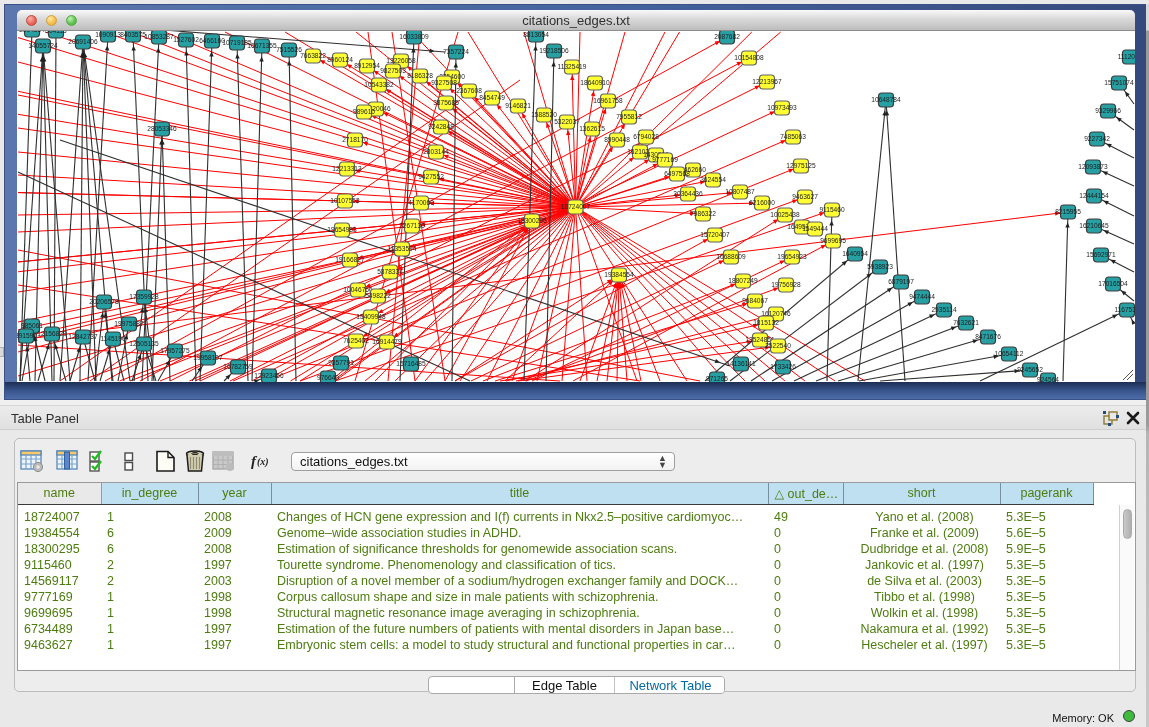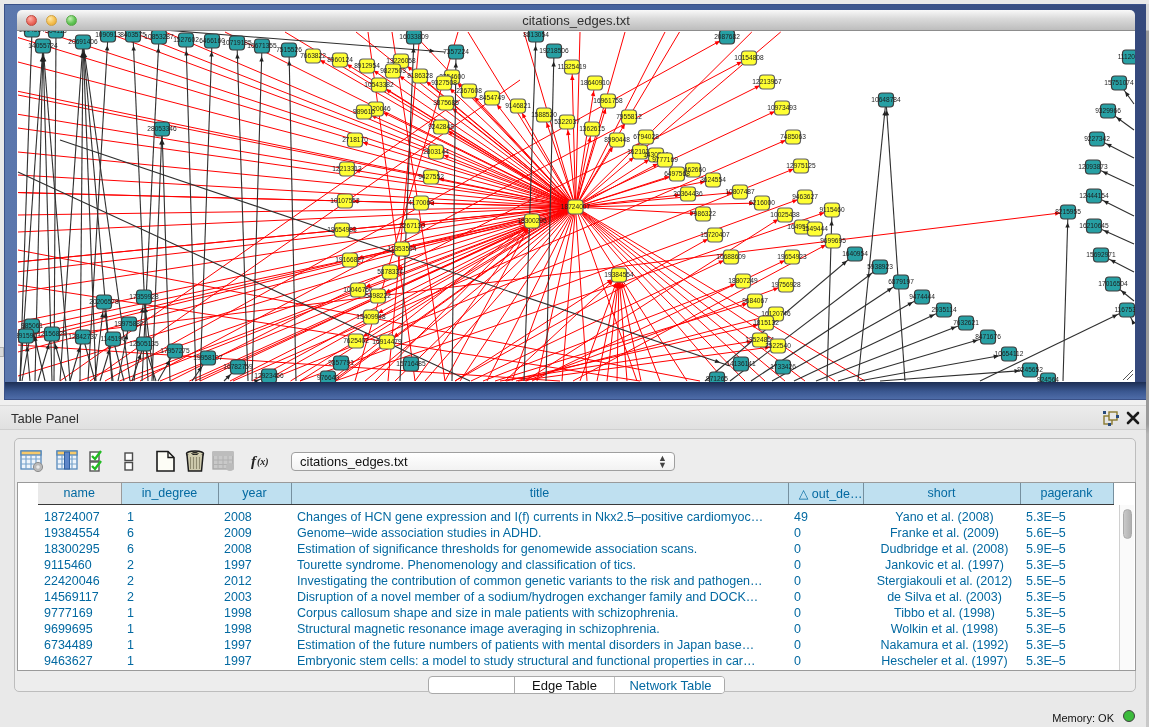--- a/index.html
+++ b/index.html
@@ -12,21 +12,21 @@
 #title-text{position:absolute;left:0;right:0;top:3px;text-align:center;font-size:13px;color:#303030;}
 #canvas{position:absolute;left:17px;top:31px;width:1118px;height:351px;background:#ffffff;overflow:hidden;}
 
 #tp-gap{position:absolute;left:0;top:400px;width:1149px;height:5px;background:#f0f0f0;}
 #tp-head{position:absolute;left:0;top:405px;width:1149px;height:25px;background:linear-gradient(#ececec,#e0e0e0);border-top:1px solid #d6d6d6;border-bottom:1px solid #cfcfcf;}
 #tp-head .t{position:absolute;left:11px;top:5px;font-size:13px;color:#2e2e2e;}
 #panel{position:absolute;left:14px;top:438px;width:1122px;height:254px;background:#ededed;border:1px solid #bdbdbd;border-radius:5px;}
 #combo{position:absolute;left:291px;top:452px;width:384px;height:19px;background:linear-gradient(#ffffff,#f2f2f2);border:1px solid #9f9f9f;border-radius:4px;font-size:13px;color:#111;padding:1px 0 0 8px;}
 #combo .ar{position:absolute;right:7px;top:2px;font-size:9px;color:#444;line-height:7px;}
 #tablewrap{position:absolute;left:17px;top:482px;width:1119px;height:189px;background:#ffffff;border:1px solid #9a9a9a;border-right:1px solid #9a9a9a;overflow:hidden;}
-table.grid{border-collapse:collapse;table-layout:fixed;width:1075px;font-size:12.5px;color:#0369a1;margin-left:20px;}
+table.grid{border-collapse:collapse;table-layout:fixed;width:1075px;font-size:12.5px;color:#4d7c0f;}
 table.grid th{background:#bfe0f0;font-weight:normal;font-size:12.5px;height:21px;border-right:1px solid #76909f;border-bottom:1px solid #3a3a3a;padding:0;}
 table.grid th.first{background:#e9e9e9;border-right:1px solid #9a9a9a;}
 table.grid td{height:16px;padding:0 0 0 6px;white-space:nowrap;overflow:hidden;}
 td.c6{text-align:center;padding:0;}
 #vscroll{position:absolute;right:1px;top:22px;width:15px;height:166px;background:#fafafa;border-left:1px solid #d0d0d0;}
 #vthumb{position:absolute;left:2.5px;top:4px;width:9px;height:30px;border-radius:5px;background:linear-gradient(90deg,#c9c9c9,#b0b0b0);border:1px solid #aaa;}
 
 #tabs{position:absolute;left:428px;top:676px;width:297px;height:18px;border:1px solid #a9a9a9;border-radius:4px;background:#ffffff;overflow:hidden;font-size:13px;}
 #tabs .seg{position:absolute;top:0;height:18px;text-align:center;padding-top:1px;}
 #memline{position:absolute;left:0;top:703px;width:1149px;height:24px;}
@@ -760,21 +760,21 @@
           <col style="width:75px">
           <col style="width:157px">
           <col style="width:93px">
         </colgroup>
       <tbody>
           <tr>
             <th class="first">name</th>
             <th>in_degree</th>
             <th>year</th>
             <th>title</th>
-            <th style="text-align:right;padding-left:6px">△ out_de…</th>
+            <th style="text-align:left;padding-left:6px">△ out_de…</th>
             <th>short</th>
             <th>pagerank</th>
           </tr>
       <tr style="height:5px">
             <td colspan="7" style="padding:0;height:5px"></td>
           </tr>
 <tr>
             <td class="c1">18724007</td>
             <td class="c2">1</td>
             <td class="c3">2008</td>
@@ -802,29 +802,20 @@
             <td class="c7">5.9E–5</td>
           </tr>
 <tr>
             <td class="c1">9115460</td>
             <td class="c2">2</td>
             <td class="c3">1997</td>
             <td class="c4">Tourette syndrome. Phenomenology and classification of tics.</td>
             <td class="c5">0</td>
             <td class="c6">Jankovic et al. (1997)</td>
             <td class="c7">5.3E–5</td>
-          </tr>
-<tr>
-            <td class="c1">22420046</td>
-            <td class="c2">2</td>
-            <td class="c3">2012</td>
-            <td class="c4">Investigating the contribution of common genetic variants to the risk and pathogen…</td>
-            <td class="c5">0</td>
-            <td class="c6">Stergiakouli et al. (2012)</td>
-            <td class="c7">5.5E–5</td>
           </tr>
 <tr>
             <td class="c1">14569117</td>
             <td class="c2">2</td>
             <td class="c3">2003</td>
             <td class="c4">Disruption of a novel member of a sodium/hydrogen exchanger family and DOCK…</td>
             <td class="c5">0</td>
             <td class="c6">de Silva et al. (2003)</td>
             <td class="c7">5.3E–5</td>
           </tr>

